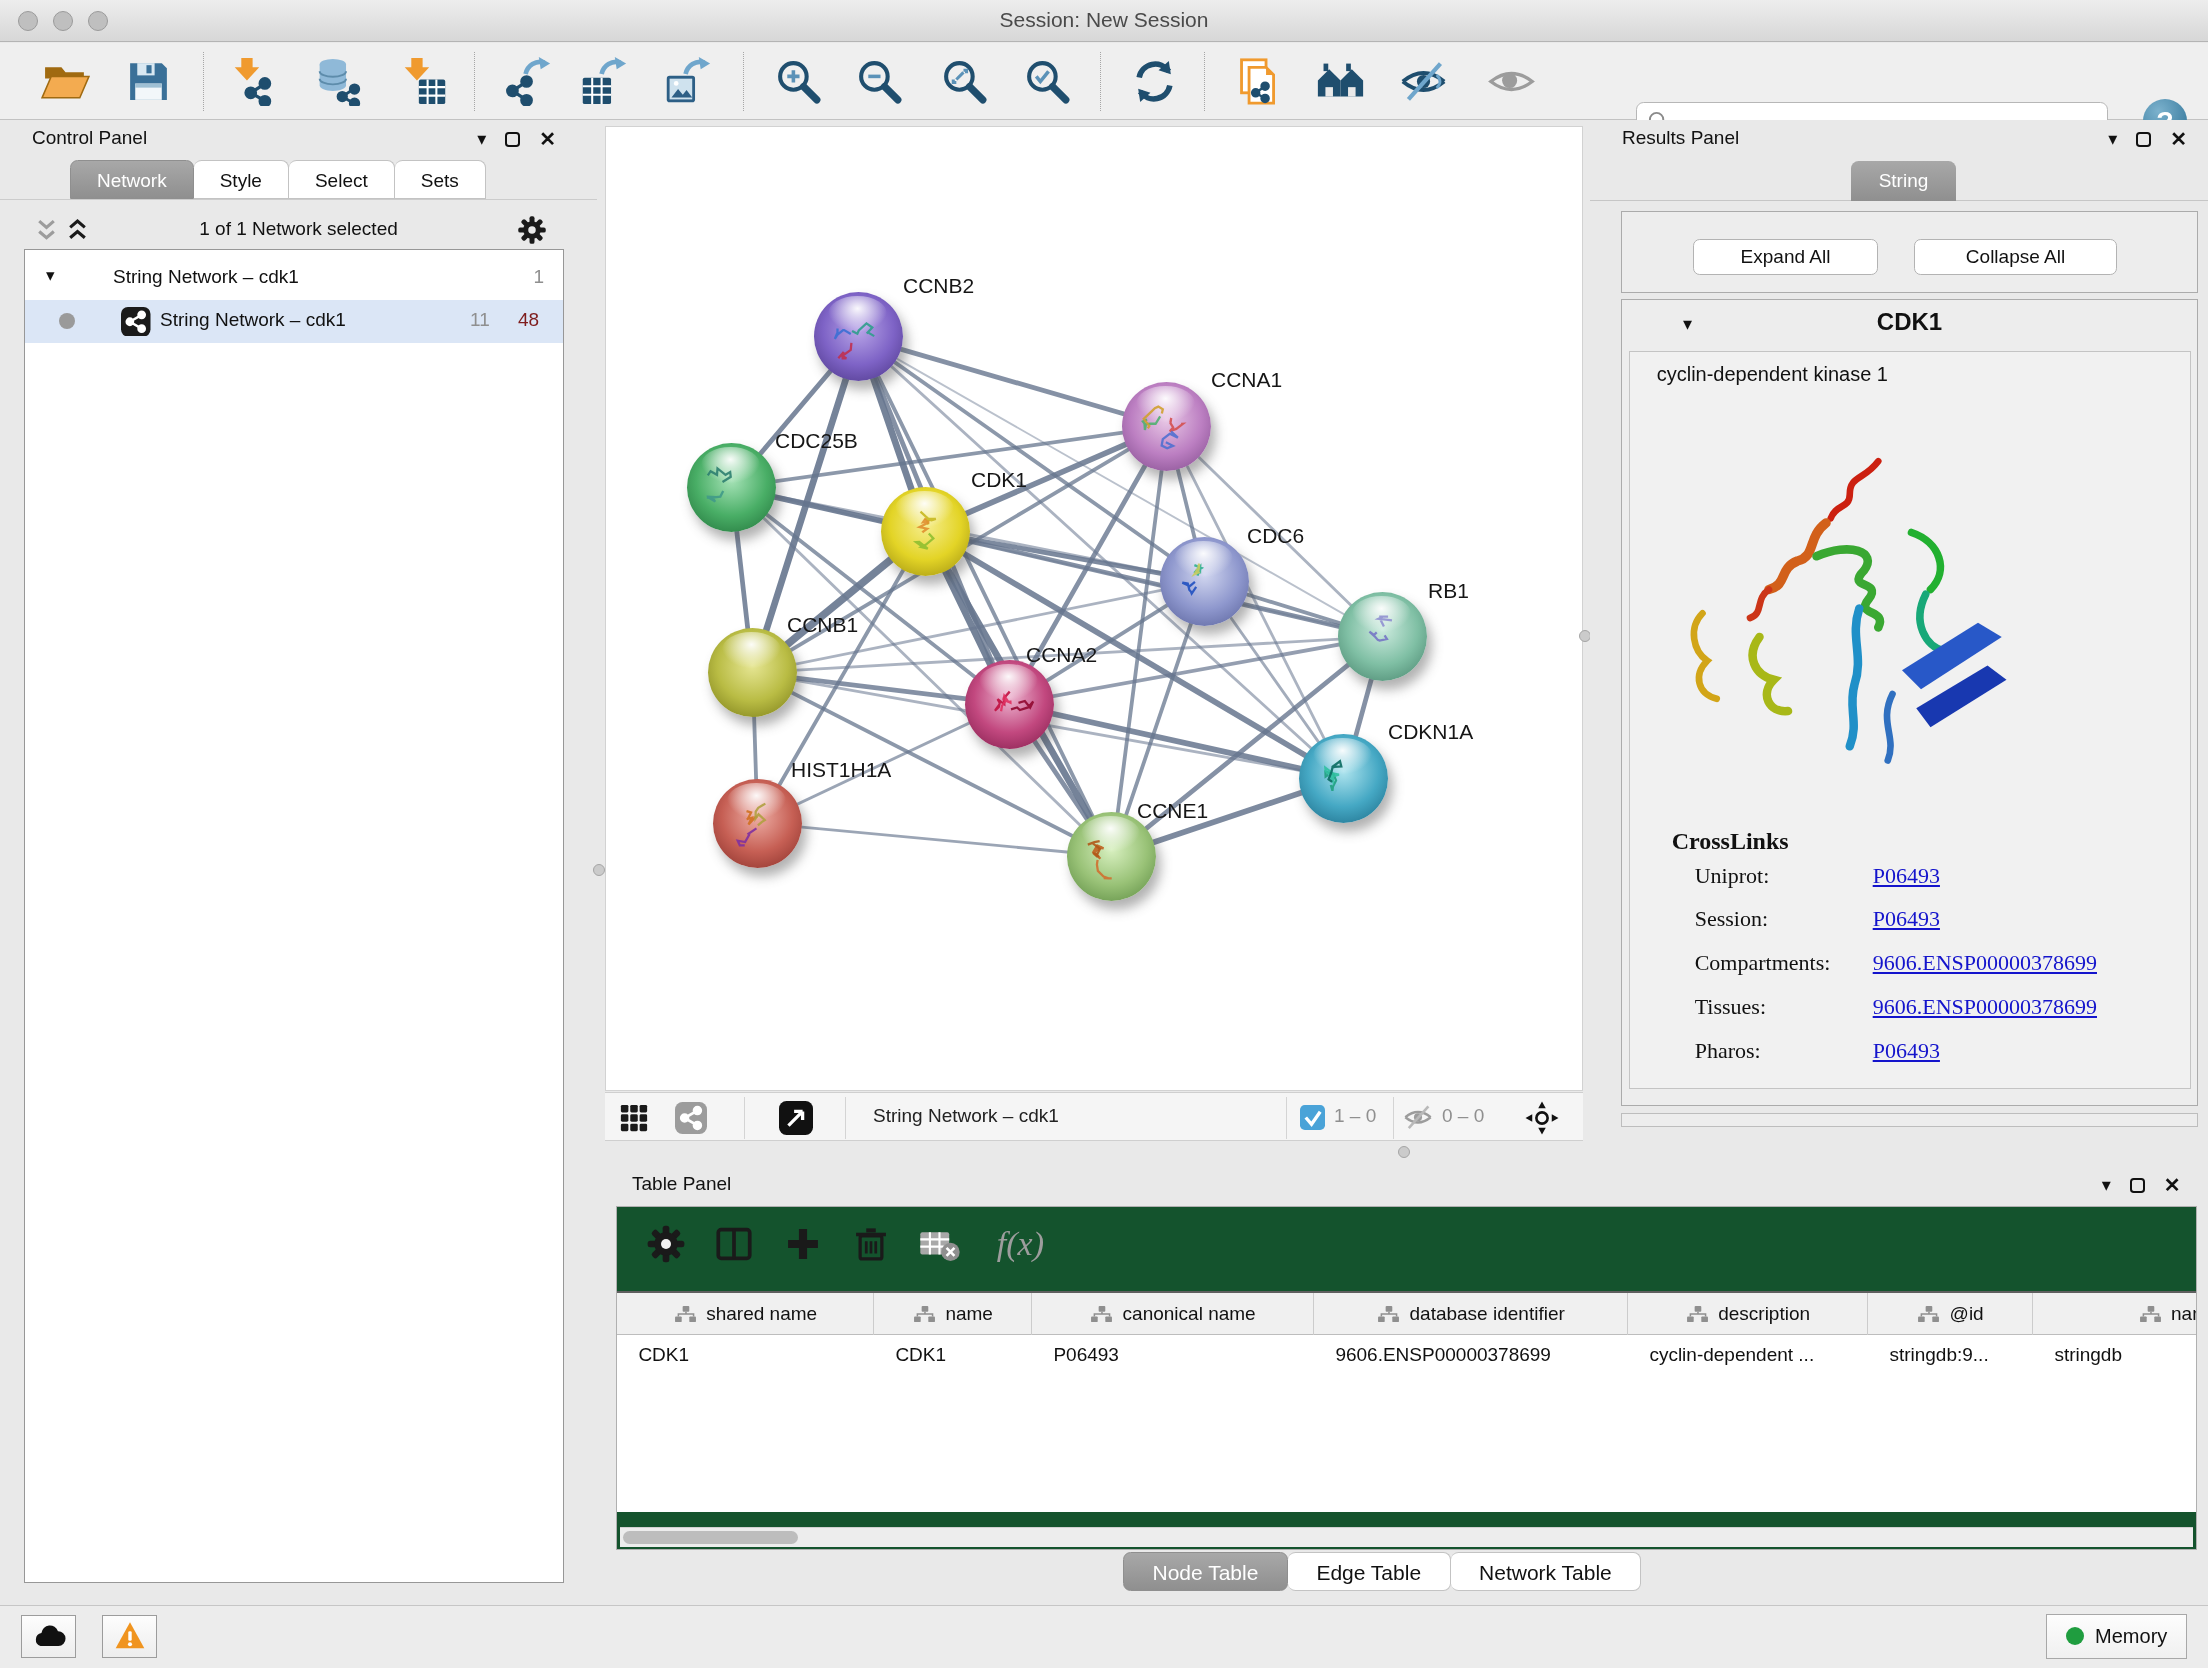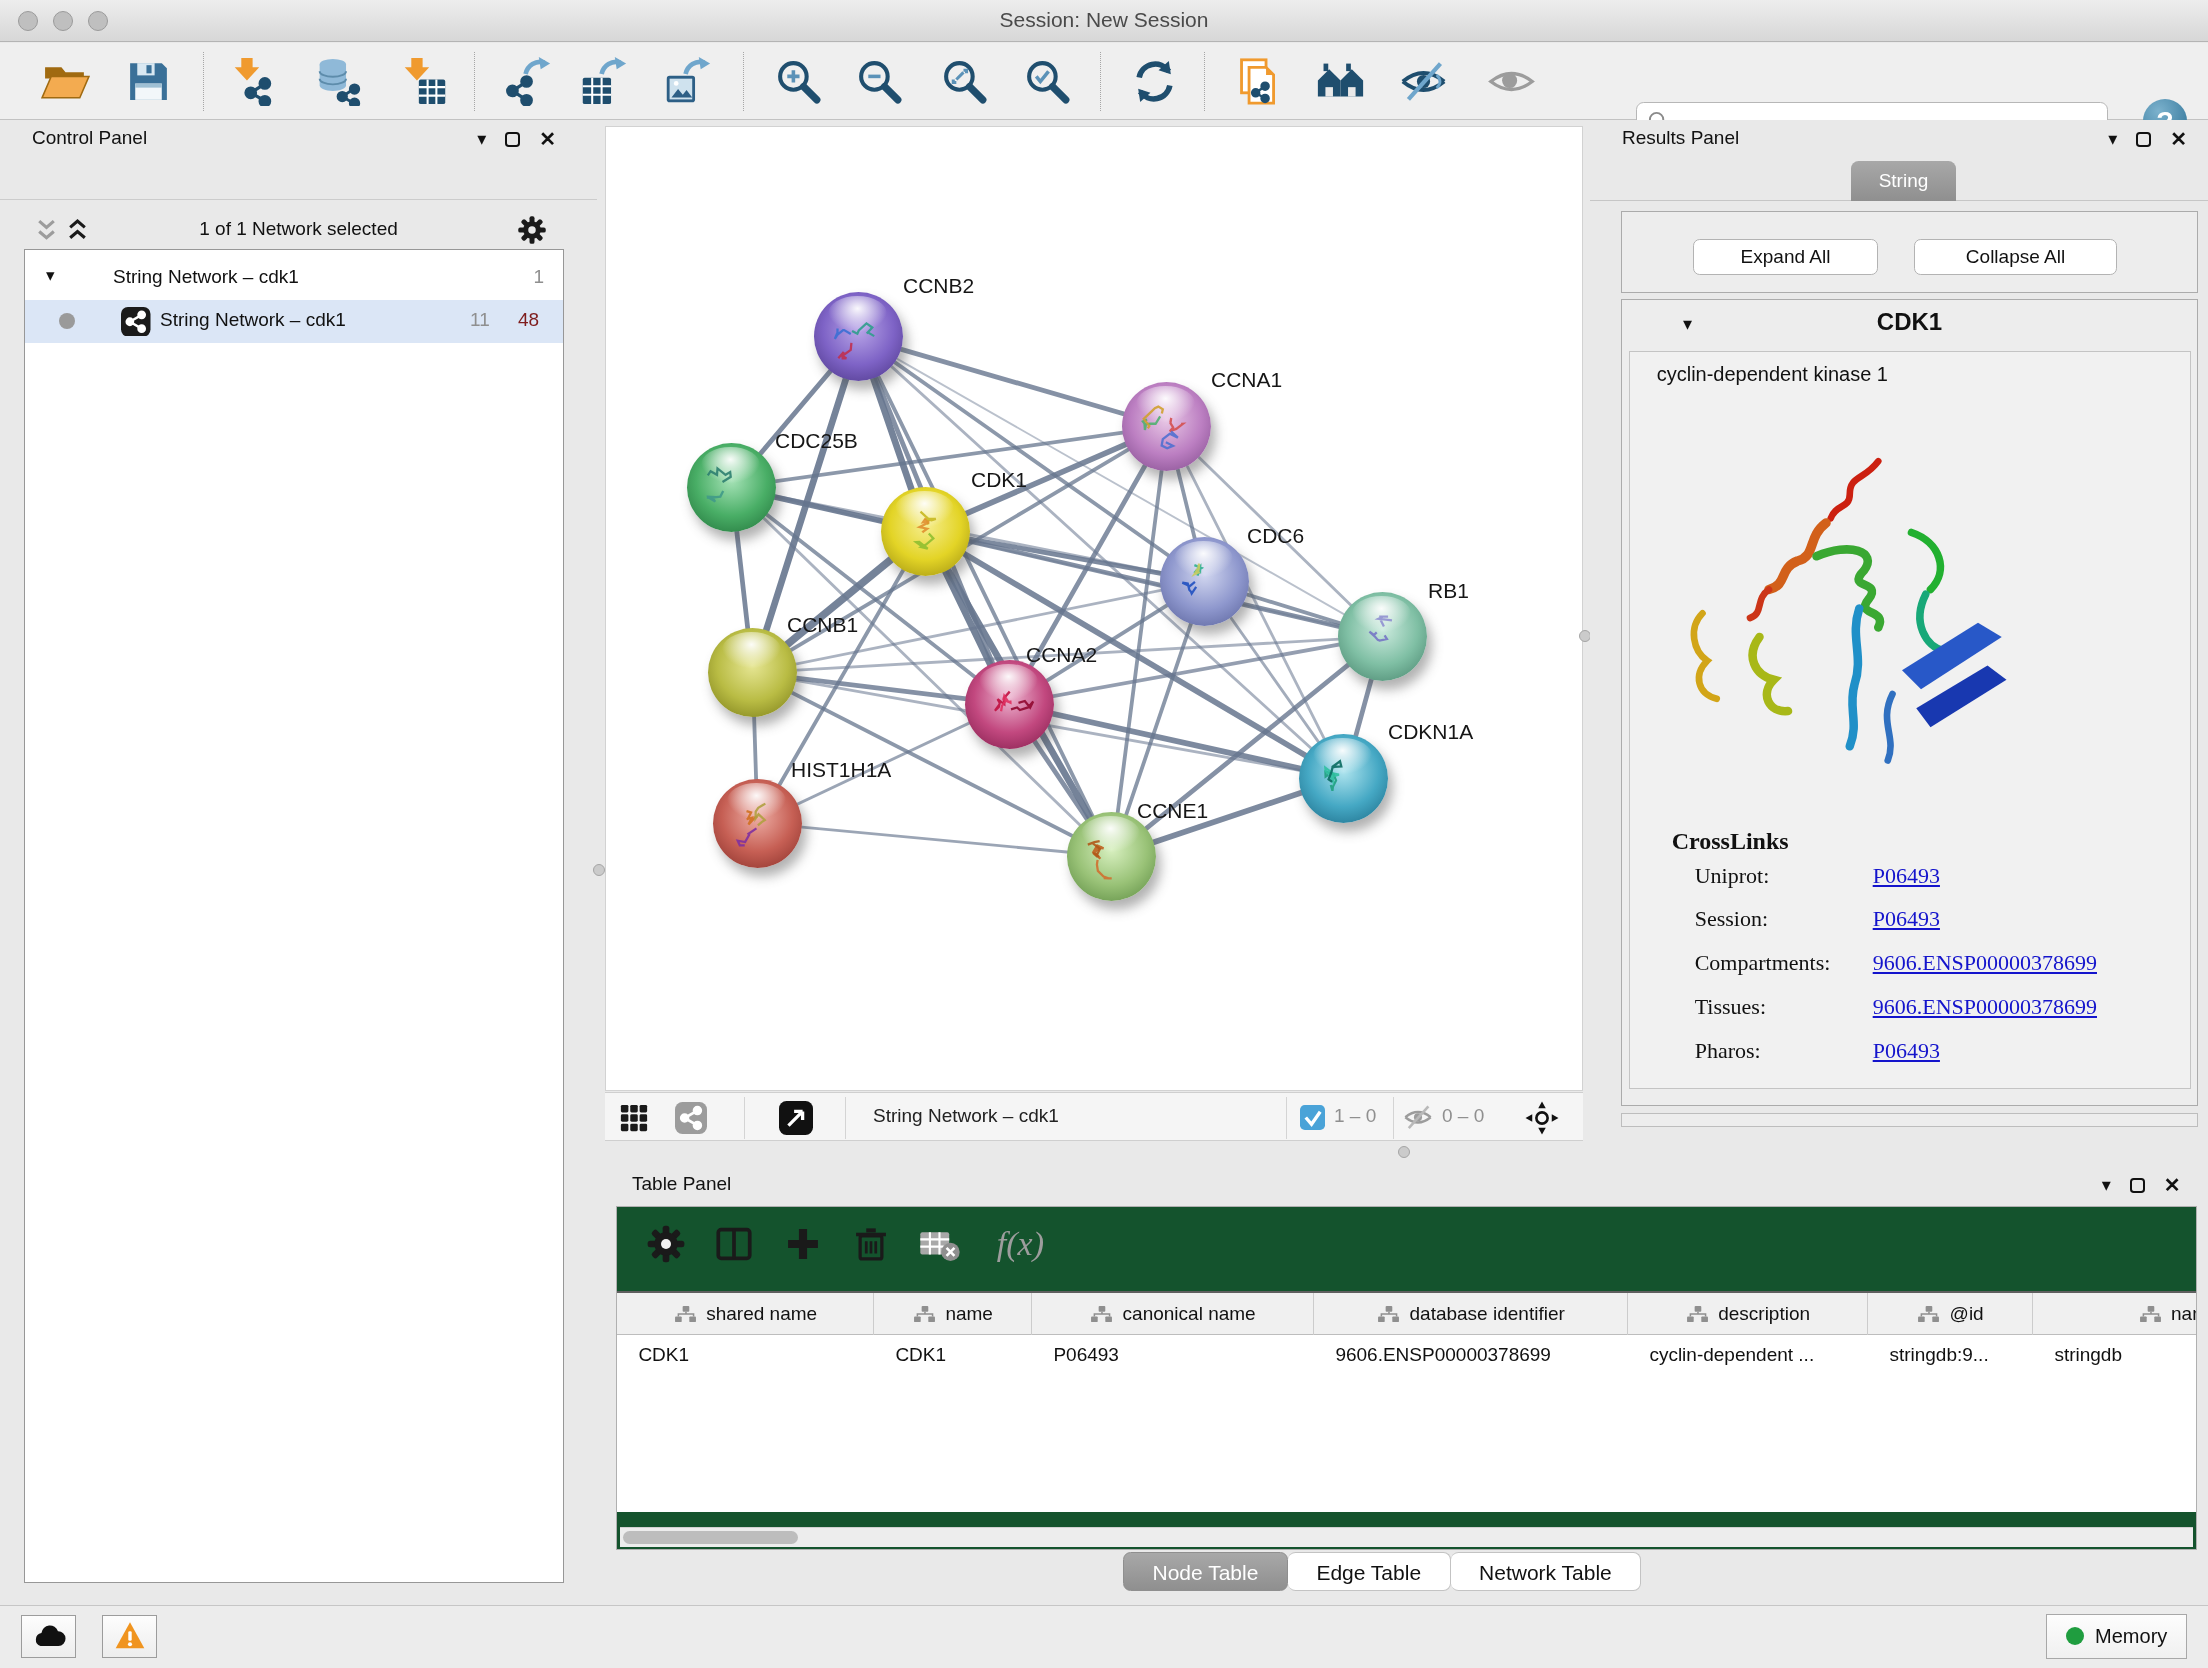--- a/index.html
+++ b/index.html
@@ -291,20 +291,26 @@
   </div>
 
   <div class="cpanel">
     <span class="phead-title">Control Panel</span>
     <span class="pctrls" style="right:41px">
       <span class="pc-collapse">▾</span>
       <span class="pc-float"></span>
       <span class="pc-close">✕</span>
     </span>
     <div class="ctabline"></div>
+    <div class="ctabs" id="cp-tabs">
+        <div class="ctab sel">Network</div>
+        <div class="ctab">Style</div>
+        <div class="ctab">Select</div>
+        <div class="ctab">Sets</div>
+      </div>
     <div class="cp-subhead">
       <svg class="chev" style="left:34px" viewBox="0 0 24 24">
           <path d="M5 3l7 6 7-6M5 13l7 6 7-6" stroke="#9c9c9c" stroke-width="3" fill="none"></path>
         </svg>
       <svg class="chev" style="left:65px" viewBox="0 0 24 24">
           <path d="M5 9l7-6 7 6M5 19l7-6 7 6" stroke="#1a1a1a" stroke-width="3" fill="none"></path>
         </svg>
       <div class="cp-sel-label">1 of 1 Network selected</div>
       <svg class="gear-cp" viewBox="0 0 24 24">
           <g fill="#1a1a1a">

